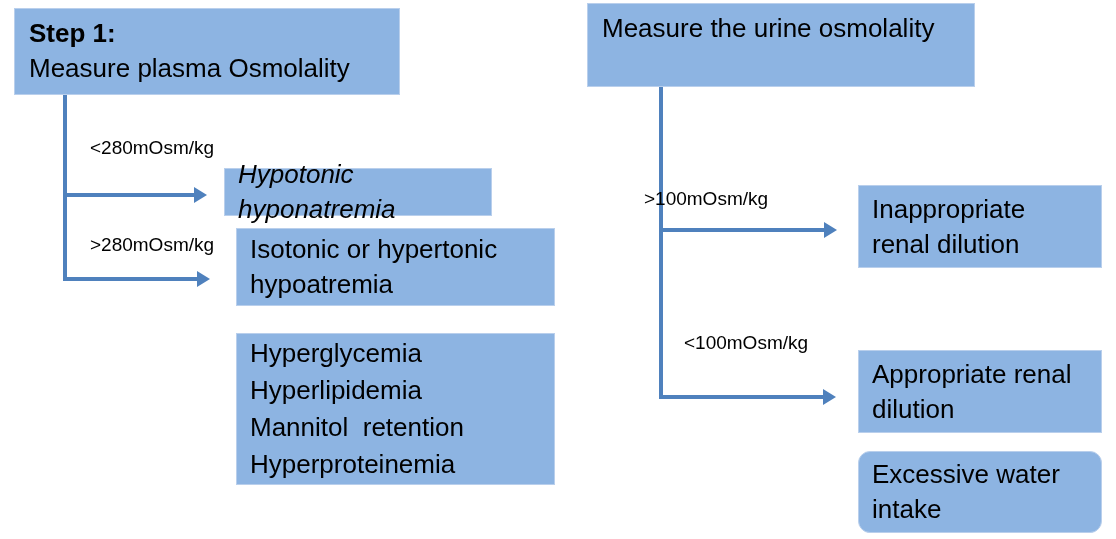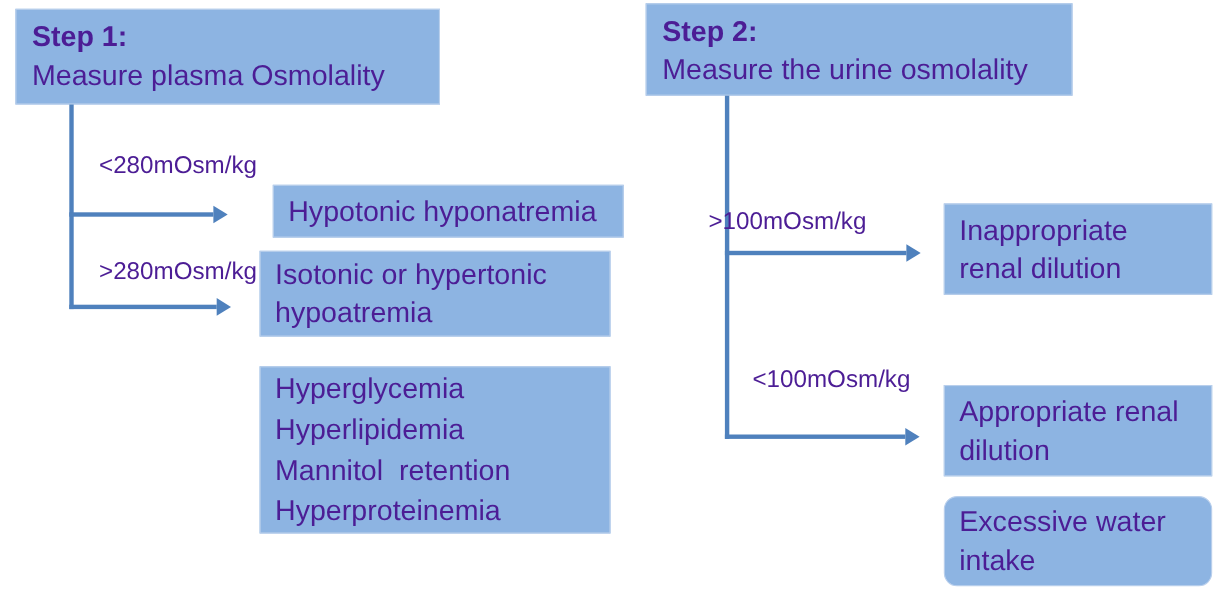--- a/index.html
+++ b/index.html
@@ -1,31 +1,31 @@
 <!DOCTYPE html>
 <html><head>
 <meta charset="utf-8">
 <style>
   html,body { margin:0; padding:0; background:#ffffff; }
   .canvas {
     position:relative; width:1116px; height:539px; background:#ffffff;
-    font-family:"Liberation Sans", sans-serif; color:#4c1d95; overflow:hidden;
+    font-family:"Liberation Sans", sans-serif; color:#000000; overflow:hidden;
   }
   .box {
     position:absolute; background:#8db4e2; border:1px solid #b9cfec;
     box-sizing:border-box;
   }
   .stepbox { padding:7px 14px; font-size:26px; line-height:35px; }
   .step-title { font-weight:bold; }
   .result {
     display:flex; align-items:center; padding:0 13px;
     font-size:26px; line-height:35px; white-space:pre-wrap;
   }
   .note4 { line-height:37px; }
-  .blabel { position:absolute; font-size:22px; white-space:nowrap; }
+  .blabel { position:absolute; font-size:19px; white-space:nowrap; }
   .cline { position:absolute; background:#4f81bd; }
   .ahead {
     position:absolute; width:0; height:0;
     border-top:8px solid transparent; border-bottom:8px solid transparent;
     border-left:13px solid #4f81bd;
   }
 </style>
 </head>
 <body>
 
@@ -34,35 +34,34 @@
   <div class="box stepbox" style="left:14px; top:8px; width:386px; height:87px;">
     <div class="step-title">Step 1:</div>
     <div class="step-sub">Measure plasma Osmolality</div>
   </div>
 
   <div class="cline" style="left:63px; top:95px; width:4px; height:186px;"></div>
 
   <div class="blabel" style="left:90px; top:137px;">&lt;280mOsm/kg</div>
   <div class="cline" style="left:63px; top:193px; width:131px; height:4px;"></div>
   <div class="ahead" style="left:194px; top:187px;"></div>
-  <div class="box result" style="left:248px; top:168px; width:319px; height:48px;">Hypotonic hyponatremia</div>
+  <div class="box result" style="left:224px; top:168px; width:268px; height:48px;font-style:italic;">Hypotonic hyponatremia</div>
 
   <div class="blabel" style="left:90px; top:234px;">&gt;280mOsm/kg</div>
   <div class="cline" style="left:63px; top:277px; width:134px; height:4px;"></div>
   <div class="ahead" style="left:197px; top:271px;"></div>
   <div class="box result" style="left:236px; top:228px; width:319px; height:78px;">Isotonic or hypertonic
 hypoatremia</div>
 
   <div class="box result note4" style="left:236px; top:333px; width:319px; height:152px;">Hyperglycemia
 Hyperlipidemia
 Mannitol  retention
 Hyperproteinemia</div>
 
   <div class="box stepbox" style="left:587px; top:3px; width:388px; height:84px;">
-    <div class="step-title">Step 2:</div>
     <div class="step-sub">Measure the urine osmolality</div>
   </div>
 
   <div class="cline" style="left:659px; top:87px; width:4px; height:312px;"></div>
 
   <div class="blabel" style="left:644px; top:188px;">&gt;100mOsm/kg</div>
   <div class="cline" style="left:659px; top:228px; width:165px; height:4px;"></div>
   <div class="ahead" style="left:824px; top:222px;"></div>
   <div class="box result" style="left:858px; top:185px; width:244px; height:83px;">Inappropriate
 renal dilution</div>

